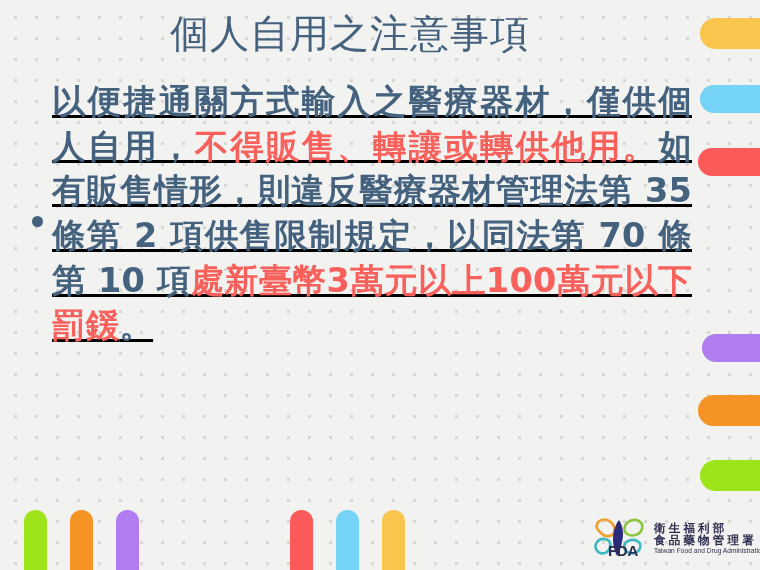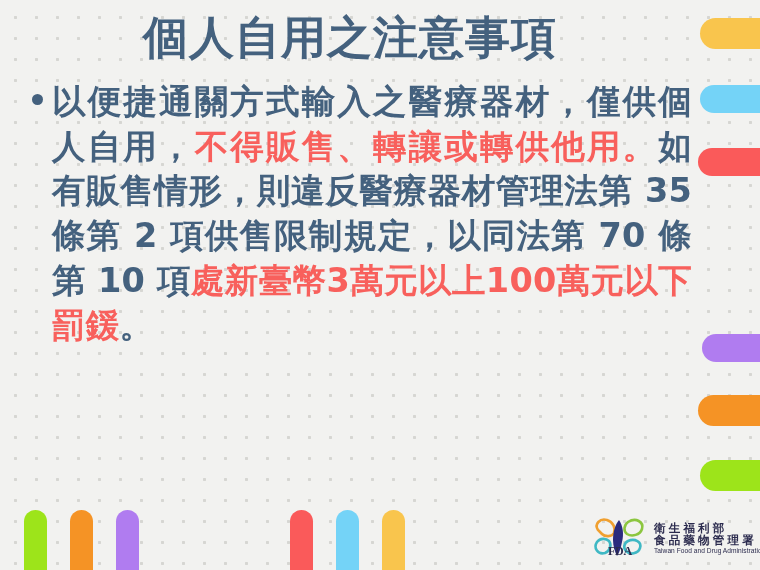--- a/index.html
+++ b/index.html
@@ -49,39 +49,40 @@
     border-top-right-radius: 12px;
   }
 
   
   #page-title {
     position: absolute;
     top: 11px;
     left: 0;
     width: 700px;
     text-align: center;
-    font-size: 45px;
-    font-weight: bold;
+    font-size: 39px;
+    font-weight: normal;
     letter-spacing: 1px;
     color: #44617e;
     line-height: 1.18;
     white-space: nowrap;
   }
 
   
   #content {
     position: absolute;
     top: 80px;
     left: 22px;
     width: 670px;
   }
 
   .bullet-row {
     display: flex;
-    align-items: flex-start;
+    align-items: center;
+    text-decoration: underline;
   }
 
   .bullet-marker {
     flex: 0 0 auto;
     width: 30px;
     padding-top: 14px;
     display: flex;
     justify-content: center;
   }
   .bullet-dot {
@@ -120,25 +121,25 @@
   #fda-mark {
     position: relative;
     width: 58px;
     height: 44px;
     flex: 0 0 auto;
   }
   #fda-wordmark {
     position: absolute;
     left: 16px;
     bottom: 1px;
-    font-size: 12px;
+    font-size: 15px;
     font-weight: bold;
     color: #2b2b4e;
     letter-spacing: -0.3px;
-    font-family: Liberation Serif, serif;
+    font-family: Liberation Sans, sans-serif;
   }
   #fda-text {
     flex: 1 1 auto;
     padding-left: 4px;
     line-height: 1.08;
   }
   .fda-cn {
     font-size: 11.5px;
     font-weight: bold;
     color: #2b2b4e;

